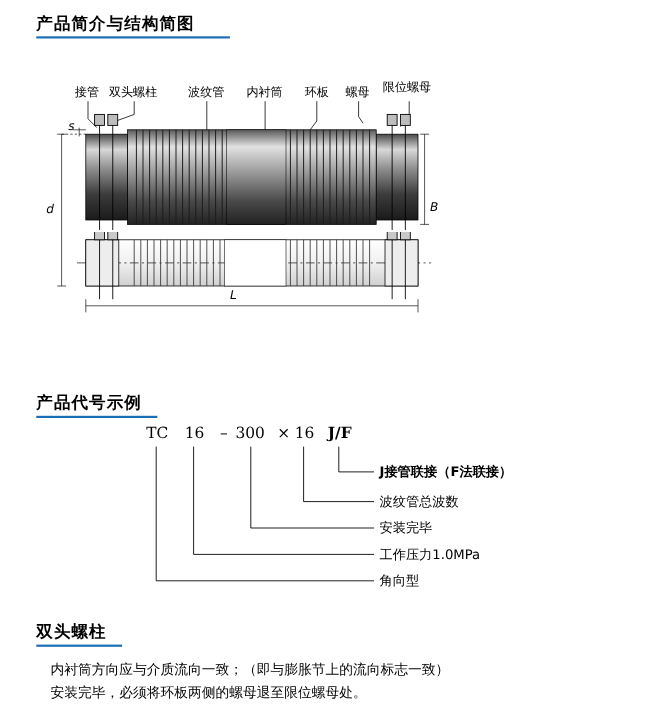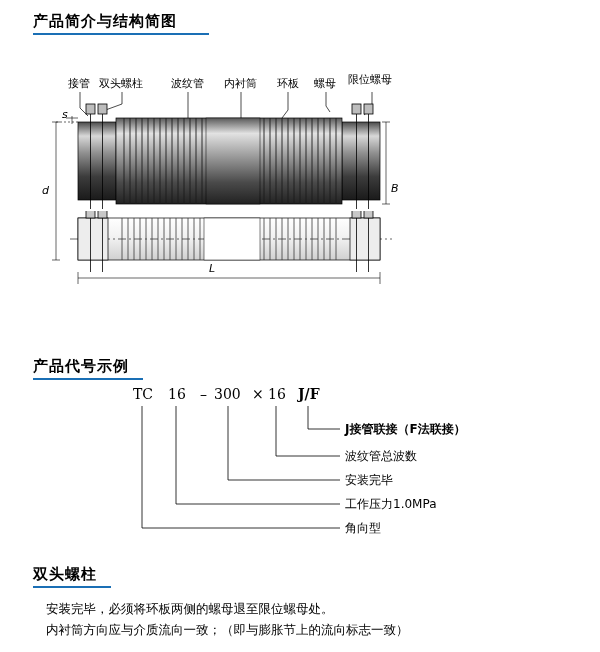--- a/index.html
+++ b/index.html
@@ -293,15 +293,15 @@
   <div class="code-desc" style="left:345px;top:68px;">波纹管总波数</div>
   <div class="code-desc" style="left:345px;top:92px;">安装完毕</div>
   <div class="code-desc" style="left:345px;top:116px;">工作压力1.0MPa</div>
   <div class="code-desc" style="left:345px;top:140px;text-align:center;">角向型</div>
 </div>
 
 <div class="section-title" id="title3">双头螺柱</div>
 <div class="title-rule" style="left:33px;top:586px;width:78px;"></div>
 
 <div id="notes">
+  <div class="note-line">内衬筒方向应与介质流向一致；（即与膨胀节上的流向标志一致）</div>
   <div class="note-line">安装完毕，必须将环板两侧的螺母退至限位螺母处。</div>
-  <div class="note-line">内衬筒方向应与介质流向一致；（即与膨胀节上的流向标志一致）</div>
 </div>
 
 </body></html>

